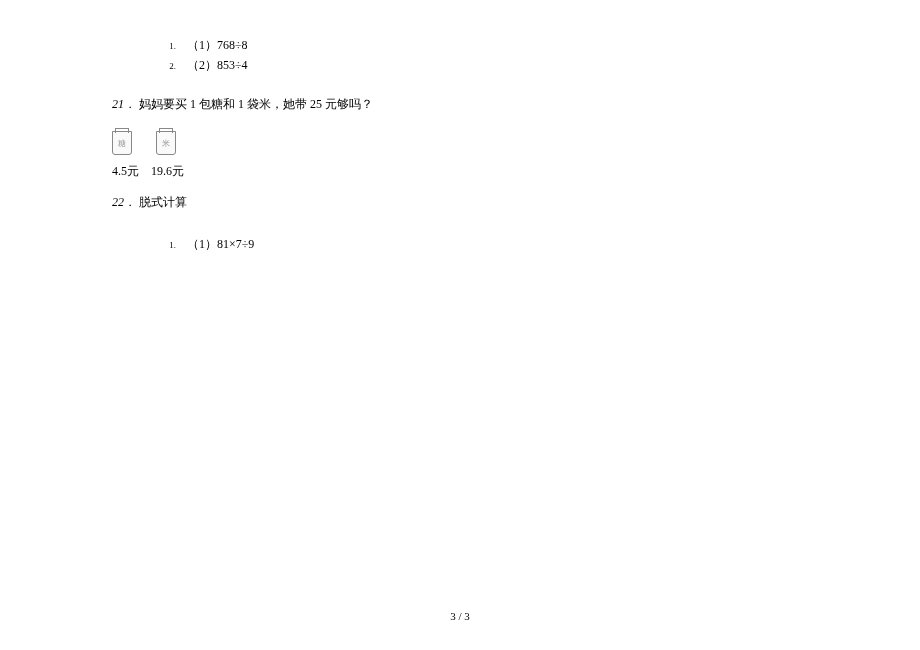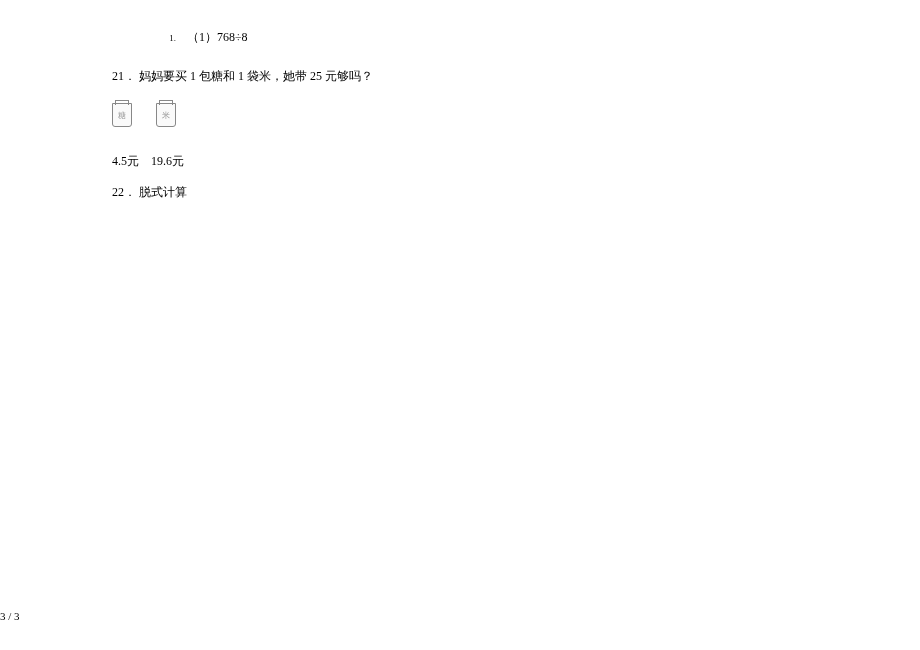--- a/index.html
+++ b/index.html
@@ -10,21 +10,21 @@
     body {
       width: 920px;
       height: 650px;
       background: #ffffff;
       font-family: "SimSun", "宋体", serif;
       font-size: 12px;
       color: #000000;
       position: relative;
     }
     .page {
-      padding-top: 28px;
+      padding-top: 36px;
       padding-left: 112px;
     }
     .sub-list {
       padding-left: 46px;
       line-height: 1.5;
     }
     .sub-item {
       margin-bottom: 2px;
     }
     .sub-num {
@@ -33,20 +33,21 @@
       text-align: right;
       font-size: 9px;
       margin-right: 8px;
     }
     .question {
       margin-top: 14px;
       margin-bottom: 14px;
     }
     .q-num {
       display: inline-block;
+      font-style: italic;
     }
     .images-row {
       margin-top: 18px;
       display: flex;
       align-items: flex-start;
     }
     .bag-container {
       display: flex;
       flex-direction: column;
       align-items: center;
@@ -74,48 +75,53 @@
       height: 4px;
       border-top: 1px solid #888;
       border-left: 1px solid #888;
       border-right: 1px solid #888;
     }
     .bag-icon-inner {
       font-size: 8px;
       color: #999;
     }
     .prices-row {
-      margin-top: 26px;
+      margin-top: 8px;
       display: flex;
       text-align: right;
     }
     .price1 {
       margin-right: 12px;
     }
     .indented-sub {
       margin-left: 106px;
     }
     .page-footer {
       position: absolute;
       bottom: 28px;
       left: 0;
       width: 100%;
+      text-align: center;
       font-size: 11px;
       font-family: "SimSun", serif;
     }
   </style>
 </head>
 <body>
 
 <div class="page">
 
   <div class="sub-list">
     <div class="sub-item">
       <span class="sub-num">1.</span>
       <span>（1）768÷8</span>
+    </div>
+    <div class="sub-item">
+      <span class="sub-num">2.</span>
+      <span>（2）853÷4</span>
     </div>
   </div>
 
   <div class="question" style="margin-top:22px;">
     <span class="q-num">21．</span>
     <span>妈妈要买 1 包糖和 1 袋米，她带 25 元够吗？</span>
   </div>
 
   <div class="images-row">
     <div class="bag-container">
@@ -134,19 +140,23 @@
     <span class="price1">4.5元</span>
     <span>19.6元</span>
   </div>
 
   <div class="question" style="">
     <span class="q-num">22．</span>
     <span>脱式计算</span>
   </div>
 
   <div class="sub-list" style="margin-top:24px;">
+    <div class="sub-item">
+      <span class="sub-num">1.</span>
+      <span>（1）81×7÷9</span>
+    </div>
   </div>
 
 </div>
 
 <div class="page-footer">
   <span>3 / 3</span>
 </div>
 
 </body></html>

